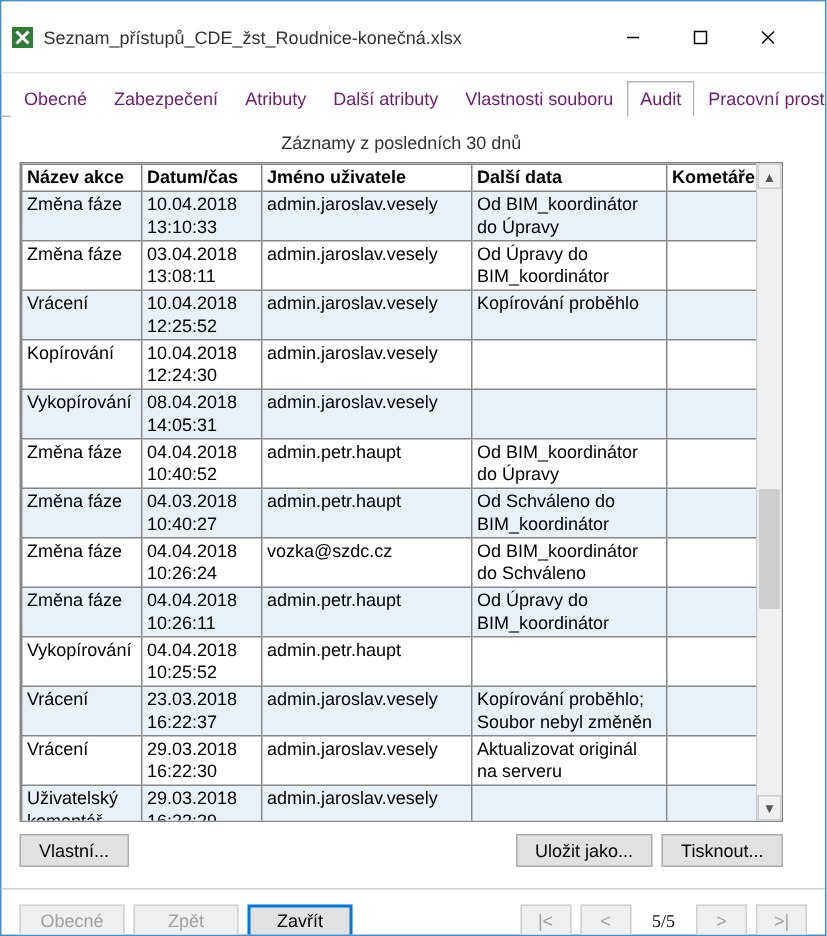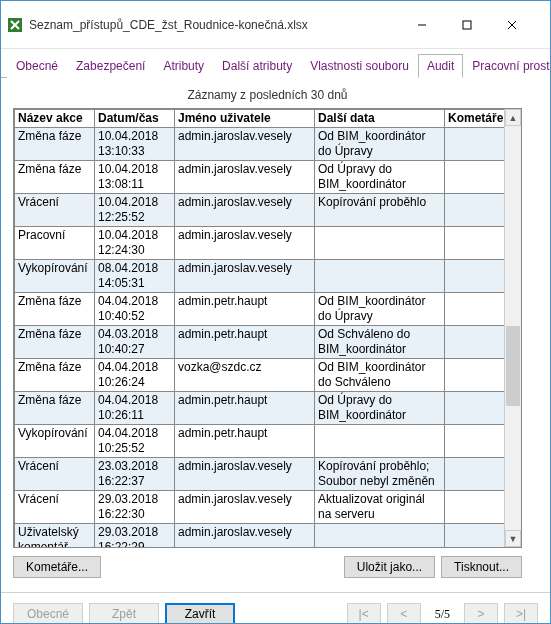--- a/index.html
+++ b/index.html
@@ -240,34 +240,34 @@
         <tbody id="tbody">
             <tr>
               <td>Změna fáze</td>
               <td>10.04.2018 13:10:33</td>
               <td>admin.jaroslav.vesely</td>
               <td>Od BIM_koordinátor do Úpravy</td>
               <td></td>
             </tr>
             <tr>
               <td>Změna fáze</td>
-              <td>10.04.2018 13:08:11</td>
+              <td>03.04.2018 13:08:11</td>
               <td>admin.jaroslav.vesely</td>
               <td>Od Úpravy do BIM_koordinátor</td>
               <td></td>
             </tr>
             <tr>
               <td>Vrácení</td>
               <td>10.04.2018 12:25:52</td>
               <td>admin.jaroslav.vesely</td>
               <td>Kopírování proběhlo</td>
               <td></td>
             </tr>
             <tr>
-              <td>Pracovní</td>
+              <td>Kopírování</td>
               <td>10.04.2018 12:24:30</td>
               <td>admin.jaroslav.vesely</td>
               <td></td>
               <td></td>
             </tr>
             <tr>
               <td>Vykopírování</td>
               <td>08.04.2018 14:05:31</td>
               <td>admin.jaroslav.vesely</td>
               <td></td>
@@ -335,21 +335,21 @@
     <div class="vscroll">
       <div class="arrow">▲</div>
       <div class="track">
           <div class="thumb"></div>
         </div>
       <div class="arrow">▼</div>
     </div>
   </div>
 
   <div class="btn-row">
-    <button class="win">Kometáře...</button>
+    <button class="win">Vlastní...</button>
     <div class="spacer"></div>
     <button class="win">Uložit jako...</button>
     <button class="win">Tisknout...</button>
   </div>
 </div>
 
 <div class="footer">
   <button class="win" disabled="">Obecné</button>
   <button class="win" disabled="">Zpět</button>
   <button class="win primary">Zavřít</button>

